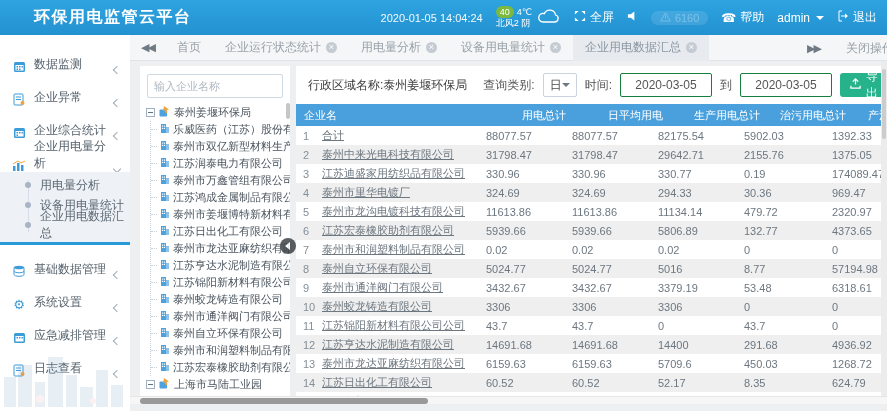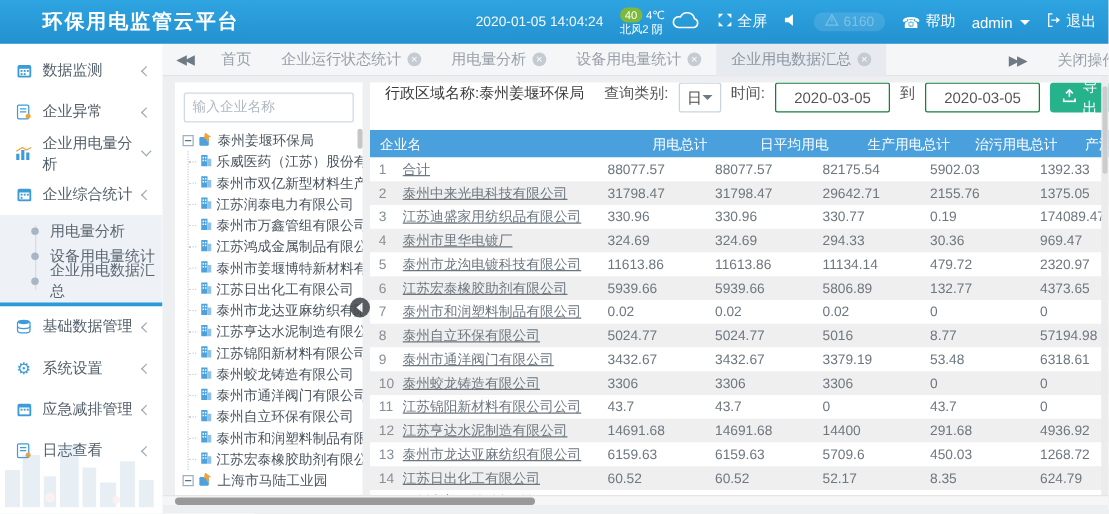--- a/index.html
+++ b/index.html
@@ -19,21 +19,21 @@
   .menu-entry { display:flex; align-items:center; gap:4px; cursor:pointer; white-space:nowrap; }
   .alert-pill { opacity:.38; background:rgba(255,255,255,.30); border-radius:9px; padding:1px 9px;
     display:flex; align-items:center; gap:4px; font-size:11px; }
   .caret-down { width:0; height:0; border-left:4px solid transparent; border-right:4px solid transparent;
     border-top:4px solid #fff; display:inline-block; margin-left:2px; }
   .phone-glyph { font-size:12px; }
 
   
   .sidebar { position:absolute; top:35px; left:0; bottom:0; width:130px; background:#fff; overflow:hidden; z-index:10; }
   .side-list { padding-top:5px; }
-  .side-item { height:33px; display:flex; align-items:center; gap:8px; padding:0 10px 0 12px;
+  .side-item { height:33px; display:flex; align-items:flex-end; gap:8px; padding:0 10px 0 12px;
     font-size:12px; color:#54606b; cursor:pointer; }
   .si-icon { width:14px; display:flex; justify-content:center; flex:none; color:#3d9bd8; font-size:13px; line-height:13px; }
   .chev { margin-left:auto; border:solid #a0abb5; border-width:0 1px 1px 0; padding:2.5px; flex:none; }
   .chev.left { transform:rotate(135deg); }
   .chev.down { transform:rotate(45deg); margin-top:-3px; }
   .submenu { background:#eef1f6; border-bottom:3px solid #2a9bd8; padding:3px 0 7px; position:relative; }
   .submenu::before { content:''; position:absolute; left:28px; top:8px; bottom:10px; width:1px; background:#d7dde6; }
   .sub-item { display:flex; align-items:center; gap:9px; height:20px; padding-left:25px;
     font-size:12px; color:#5b6770; cursor:pointer; position:relative; }
   .dot { width:6px; height:6px; border-radius:50%; background:#a9b5c5; flex:none; z-index:1; }
@@ -63,21 +63,21 @@
   .t-child { display:flex; align-items:center; gap:3px; height:17px; white-space:nowrap; cursor:pointer; }
   .t-child::before { content:''; width:6px; border-top:1px dotted #c9d2da; flex:none; }
   .tree-vthumb { position:absolute; left:286px; top:103px; width:4px; height:16px; background:#c6c6c6; border-radius:2px; z-index:6; }
   .collapse-handle { position:absolute; left:280px; top:238px; width:16px; height:16px; border-radius:50%;
     background:#3e4347; opacity:.85; z-index:7; display:flex; align-items:center; justify-content:center; cursor:pointer; }
   .collapse-handle::before { content:''; width:0; height:0; border-top:4px solid transparent;
     border-bottom:4px solid transparent; border-right:5px solid #fff; margin-right:1px; }
 
   
   .main-panel { position:absolute; top:66px; left:296px; width:591px; height:330px; background:#fff; overflow:hidden; z-index:4; }
-  .toolbar { height:38px; display:flex; gap:8px; padding:0 8px 0 12px; font-size:12px; color:#4a4a4a;border-radius:19px; }
+  .toolbar { height:38px; display:flex; align-items:center; gap:8px; padding:0 8px 0 12px; font-size:12px; color:#4a4a4a;border-radius:19px; }
   .tb-label { color:#555; white-space:nowrap; }
   .region { font-weight:500; color:#3c3c3c; margin-right:8px; white-space:nowrap; }
   .select { width:66px; height:24px; border:1px solid #c9d4df; border-radius:2px; background:#fff;
     display:flex; align-items:center; justify-content:space-between; padding:0 6px; cursor:pointer; }
   .select-caret { width:0; height:0; border-left:4px solid transparent; border-right:4px solid transparent; border-top:4px solid #6d7985; }
   .date-input { width:92px; height:24px; border:1px solid #15803d; border-radius:2px; text-align:center;
     font-size:12px; color:#555; background:#fff; outline:none; }
   .export-btn { margin-left:auto; height:24px; background:#26b38b; color:#fff; border:none; border-radius:3px;
     display:flex; align-items:center; gap:5px; padding:0 10px; font-size:12px; cursor:pointer; }
 
@@ -201,45 +201,45 @@
               <line x1="3" y1="4" x2="8" y2="4" stroke="#3d9bd8"></line>
               <line x1="3" y1="6.5" x2="8" y2="6.5" stroke="#3d9bd8"></line>
               <circle cx="9.5" cy="10" r="2" fill="#f0a23c"></circle>
             </svg>
         </span>
         <span>企业异常</span>
         <span class="chev left"></span>
       </div>
       <div class="side-item">
         <span class="si-icon">
-          <svg width="14" height="12" viewBox="0 0 14 12">
-              <rect x="1" y="6" width="2.5" height="5" fill="#3d9bd8"></rect>
-              <rect x="5" y="3" width="2.5" height="8" fill="#3d9bd8"></rect>
-              <rect x="9" y="5" width="2.5" height="6" fill="#3d9bd8"></rect>
-              <path d="M1 4L6 1l3 2 4-2" fill="none" stroke="#f0a23c"></path>
-            </svg>
-        </span>
-        <span>企业用电量分析</span>
-        <span class="chev down"></span>
-      </div>
-      <div class="side-item">
-        <span class="si-icon">
           <svg width="13" height="13" viewBox="0 0 13 13">
               <rect x="1" y="2" width="11" height="10" rx="1.5" fill="#3d9bd8"></rect>
               <rect x="2.5" y="5" width="8" height="5.5" fill="#fff"></rect>
               <g fill="#3d9bd8">
                 <rect x="3.5" y="6" width="1.5" height="1.5"></rect>
                 <rect x="6" y="6" width="1.5" height="1.5"></rect>
                 <rect x="8.5" y="6" width="1.5" height="1.5"></rect>
                 <rect x="3.5" y="8.5" width="1.5" height="1.5"></rect>
               </g>
             </svg>
         </span>
         <span>企业综合统计</span>
         <span class="chev left"></span>
+      </div>
+      <div class="side-item">
+        <span class="si-icon">
+          <svg width="14" height="12" viewBox="0 0 14 12">
+              <rect x="1" y="6" width="2.5" height="5" fill="#3d9bd8"></rect>
+              <rect x="5" y="3" width="2.5" height="8" fill="#3d9bd8"></rect>
+              <rect x="9" y="5" width="2.5" height="6" fill="#3d9bd8"></rect>
+              <path d="M1 4L6 1l3 2 4-2" fill="none" stroke="#f0a23c"></path>
+            </svg>
+        </span>
+        <span>企业用电量分析</span>
+        <span class="chev down"></span>
       </div>
       <div class="submenu">
         <div class="sub-item">
           <span class="dot"></span>
           <span>用电量分析</span>
         </div>
         <div class="sub-item">
           <span class="dot"></span>
           <span>设备用电量统计</span>
         </div>

